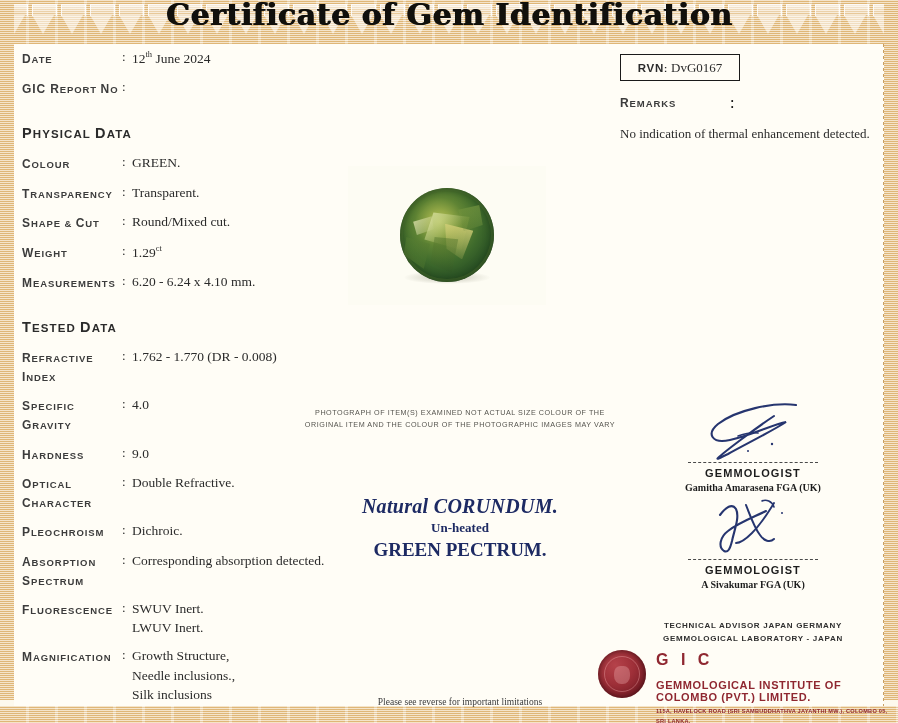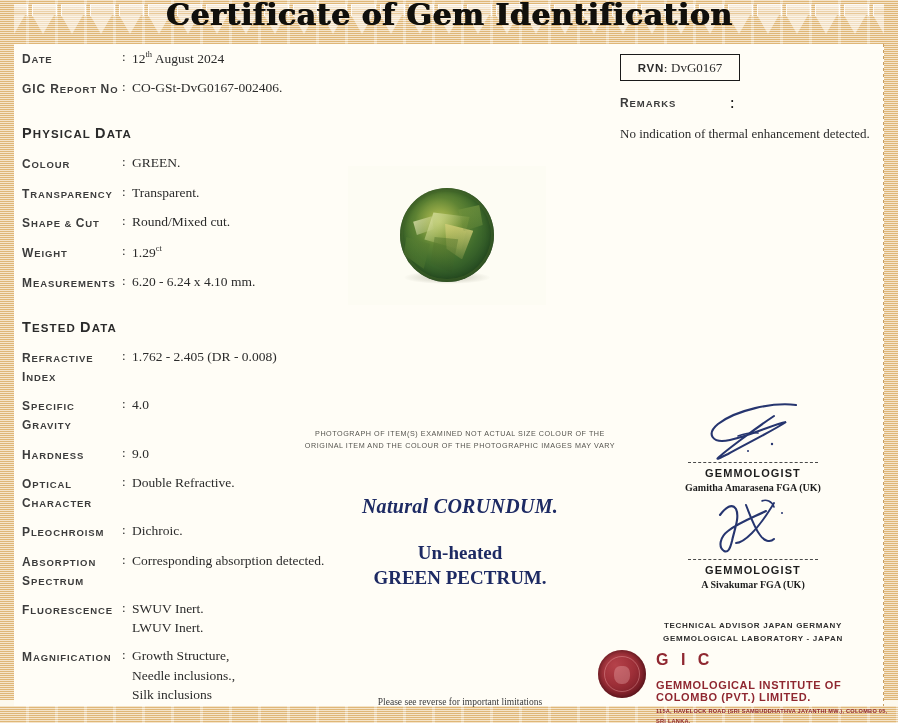--- a/index.html
+++ b/index.html
@@ -179,38 +179,38 @@
         clip-path: polygon(10% 0%, 100% 22%, 76% 100%, 0% 56%); }
   .f6 { left: 62%; top: 18%; width: 26%; height: 28%;
         background: linear-gradient(220deg, rgba(150,178,78,0.5), rgba(48,84,34,0.1));
         clip-path: polygon(0% 18%, 86% 0%, 100% 76%, 22% 100%); }
   .girdle {
     position: absolute; inset: 0; border-radius: 50%;
     box-shadow: inset 0 0 0 3px rgba(72,104,44,0.45);
   }
 
   .photo-note {
-    position: absolute; left: 300px; top: 428px; width: 320px;
+    position: absolute; left: 300px; top: 407px; width: 320px;
     text-align: center;
     font-family: "Liberation Sans", sans-serif;
     font-size: 7.2px; letter-spacing: 0.55px;
     color: #55544e; line-height: 1.62;
     text-transform: uppercase;
   }
 
   
   .conclusion { position: absolute; left: 300px; top: 495px; width: 320px; text-align: center; }
   .conc-1 {
     font-family: "Liberation Serif", serif;
     font-style: italic; font-weight: bold;
     font-size: 20px; color: #1d2a63; letter-spacing: 0.3px;
   }
   .conc-2 {
     font-family: "Liberation Serif", serif; font-weight: bold;
-    font-size: 19px; color: #1d2a63; margin-top: 24px;
+    font-size: 13px; color: #1d2a63; margin-top: 2px;
   }
   .conc-3 {
     font-family: "Liberation Serif", serif; font-weight: bold;
     font-size: 19px; color: #1d2a63; margin-top: 3px;
   }
 
   
   .sig-block { position: absolute; width: 200px; text-align: center; }
   .sig-1 { left: 653px; top: 400px; }
   .sig-2 { left: 653px; top: 497px; }
@@ -324,28 +324,27 @@
   <div class="dash-right"></div>
 
   <div class="title">Certificate of Gem Identification</div>
 
   <div class="left-col">
 
     <div class="row">
       <div class="label"><span class="cap">D</span>ate</div>
       <div class="colon">:</div>
       <div class="value">
-        <span>12</span><sup>th</sup><span> August 2024</span>
+        <span>12</span><sup>th</sup><span> June 2024</span>
       </div>
     </div>
 
     <div class="row">
       <div class="label"><span class="cap">GIC R</span>eport <span class="cap">N</span>o</div>
       <div class="colon">:</div>
-      <div class="value">CO-GSt-DvG0167-002406.</div>
     </div>
 
     <div class="gap-md"></div>
     <div class="section-head"><span class="cap">P</span>hysical <span class="cap">D</span>ata</div>
     <div class="gap-sm"></div>
 
     <div id="physicalRows">
         <div class="row">
           <div class="label"><span class="cap">C</span>OLOUR</div>
           <div class="colon">:</div>
@@ -374,21 +373,21 @@
       </div>
 
     <div class="gap-md"></div>
     <div class="section-head"><span class="cap">T</span>ested <span class="cap">D</span>ata</div>
     <div class="gap-sm"></div>
 
     <div id="testedRows">
         <div class="row">
           <div class="label"><span class="cap">R</span>EFRACTIVE <span class="cap">I</span>NDEX</div>
           <div class="colon">:</div>
-          <div class="value">1.762 - 2.405 (DR - 0.008)</div>
+          <div class="value">1.762 - 1.770 (DR - 0.008)</div>
         </div>
         <div class="row">
           <div class="label"><span class="cap">S</span>PECIFIC <span class="cap">G</span>RAVITY</div>
           <div class="colon">:</div>
           <div class="value">4.0</div>
         </div>
         <div class="row">
           <div class="label"><span class="cap">H</span>ARDNESS</div>
           <div class="colon">:</div>
           <div class="value">9.0</div>

